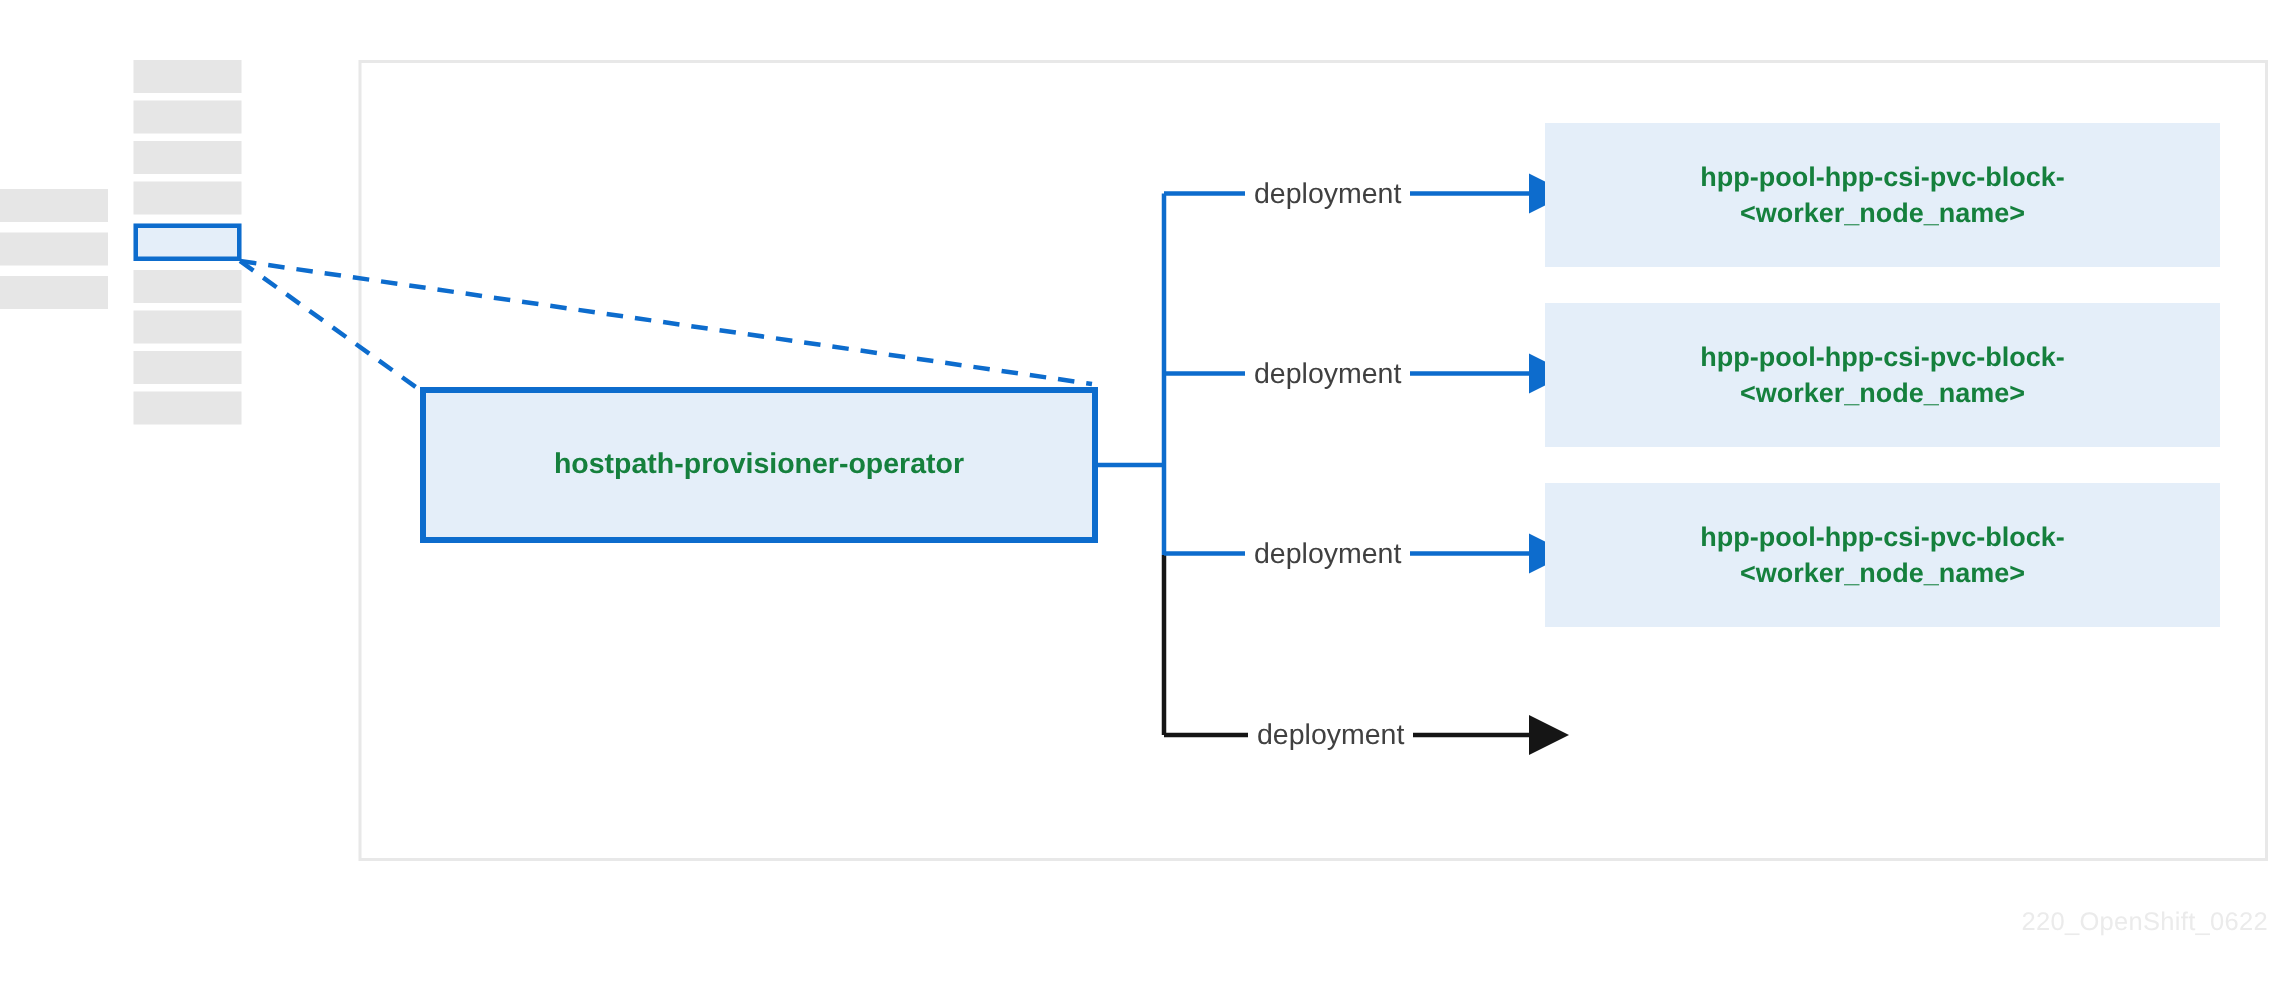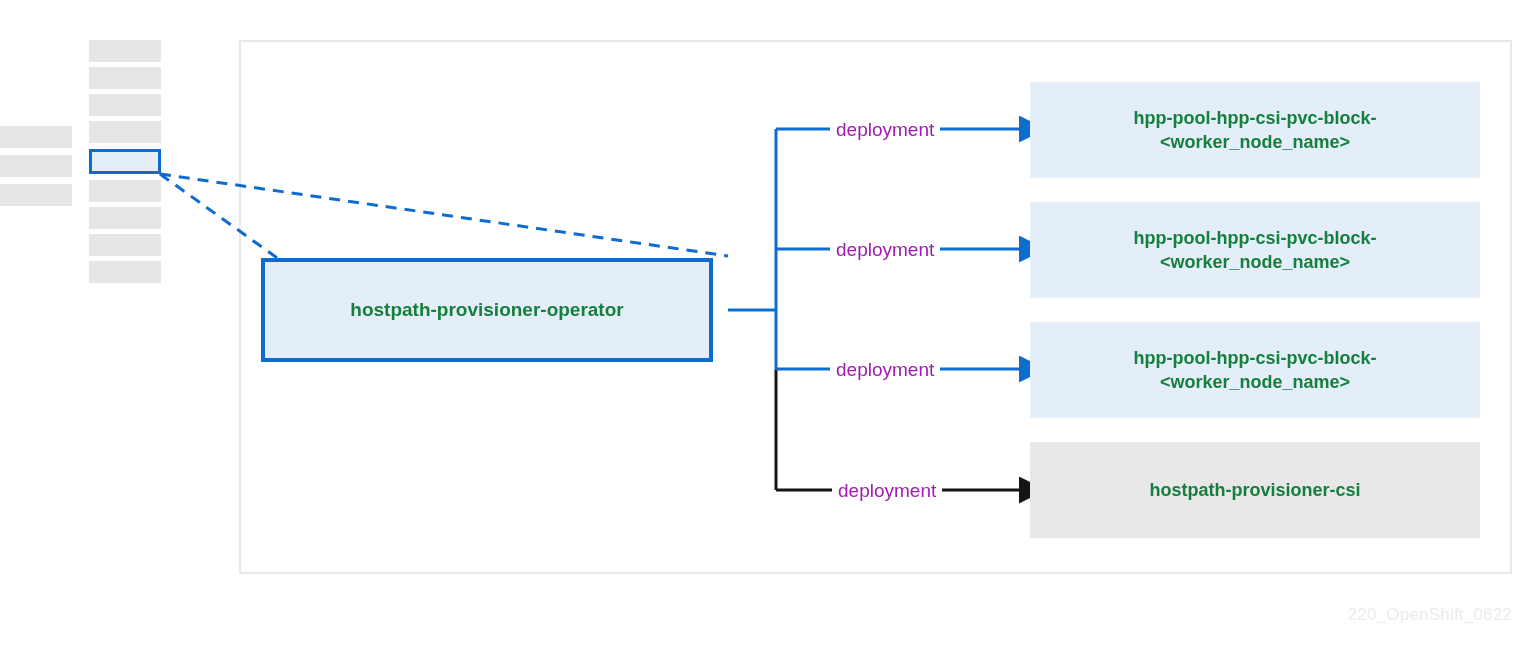--- a/index.html
+++ b/index.html
@@ -66,21 +66,21 @@
   }
   .node-ds {
     background: #e8e8e8;
     font-size: 18px;
   }
 
   
   .edge-label {
     position: absolute;
     font-size: 19px;
-    color: #a21caf;
+    color: #404040;
     white-space: nowrap;
     background: #ffffff;
     padding: 0 6px;
     line-height: 1;
   }
 
   
   #wires {
     position: absolute;
     left: 0;
@@ -150,21 +150,21 @@
     <path d="M776,369 L1022,369" stroke="#0d6ccd" stroke-width="3" fill="none" marker-end="url(#arrow-blue)"></path>
 
     <path d="M776,490 L1022,490" stroke="#151515" stroke-width="3" fill="none" marker-end="url(#arrow-black)"></path>
   </svg>
 
   <div class="edge-label" style="left:830px; top:120px;">deployment</div>
   <div class="edge-label" style="left:830px; top:240px;">deployment</div>
   <div class="edge-label" style="left:830px; top:360px;">deployment</div>
   <div class="edge-label" style="left:832px; top:481px;">deployment</div>
 
-  <div class="node-box node-operator" style="left:261px; top:258px; width:452px; height:104px;">
+  <div class="node-box node-operator" style="left:280px; top:258px; width:452px; height:104px;">
     <span>hostpath-provisioner-operator</span>
   </div>
 
   <div class="node-box node-pool" style="left:1030px; top:82px; width:450px; height:96px;">
     <span>
       <span>hpp-pool-hpp-csi-pvc-block-</span><br>
       <span>&lt;worker_node_name&gt;</span>
     </span>
   </div>
 
@@ -175,19 +175,16 @@
     </span>
   </div>
 
   <div class="node-box node-pool" style="left:1030px; top:322px; width:450px; height:96px;">
     <span>
       <span>hpp-pool-hpp-csi-pvc-block-</span><br>
       <span>&lt;worker_node_name&gt;</span>
     </span>
   </div>
 
-  <div class="node-box node-ds" style="left:1030px; top:442px; width:450px; height:96px;">
-    <span>hostpath-provisioner-csi</span>
-  </div>
 
   <div class="footer-id">220_OpenShift_0622</div>
 
 </div>
 
 </body></html>

